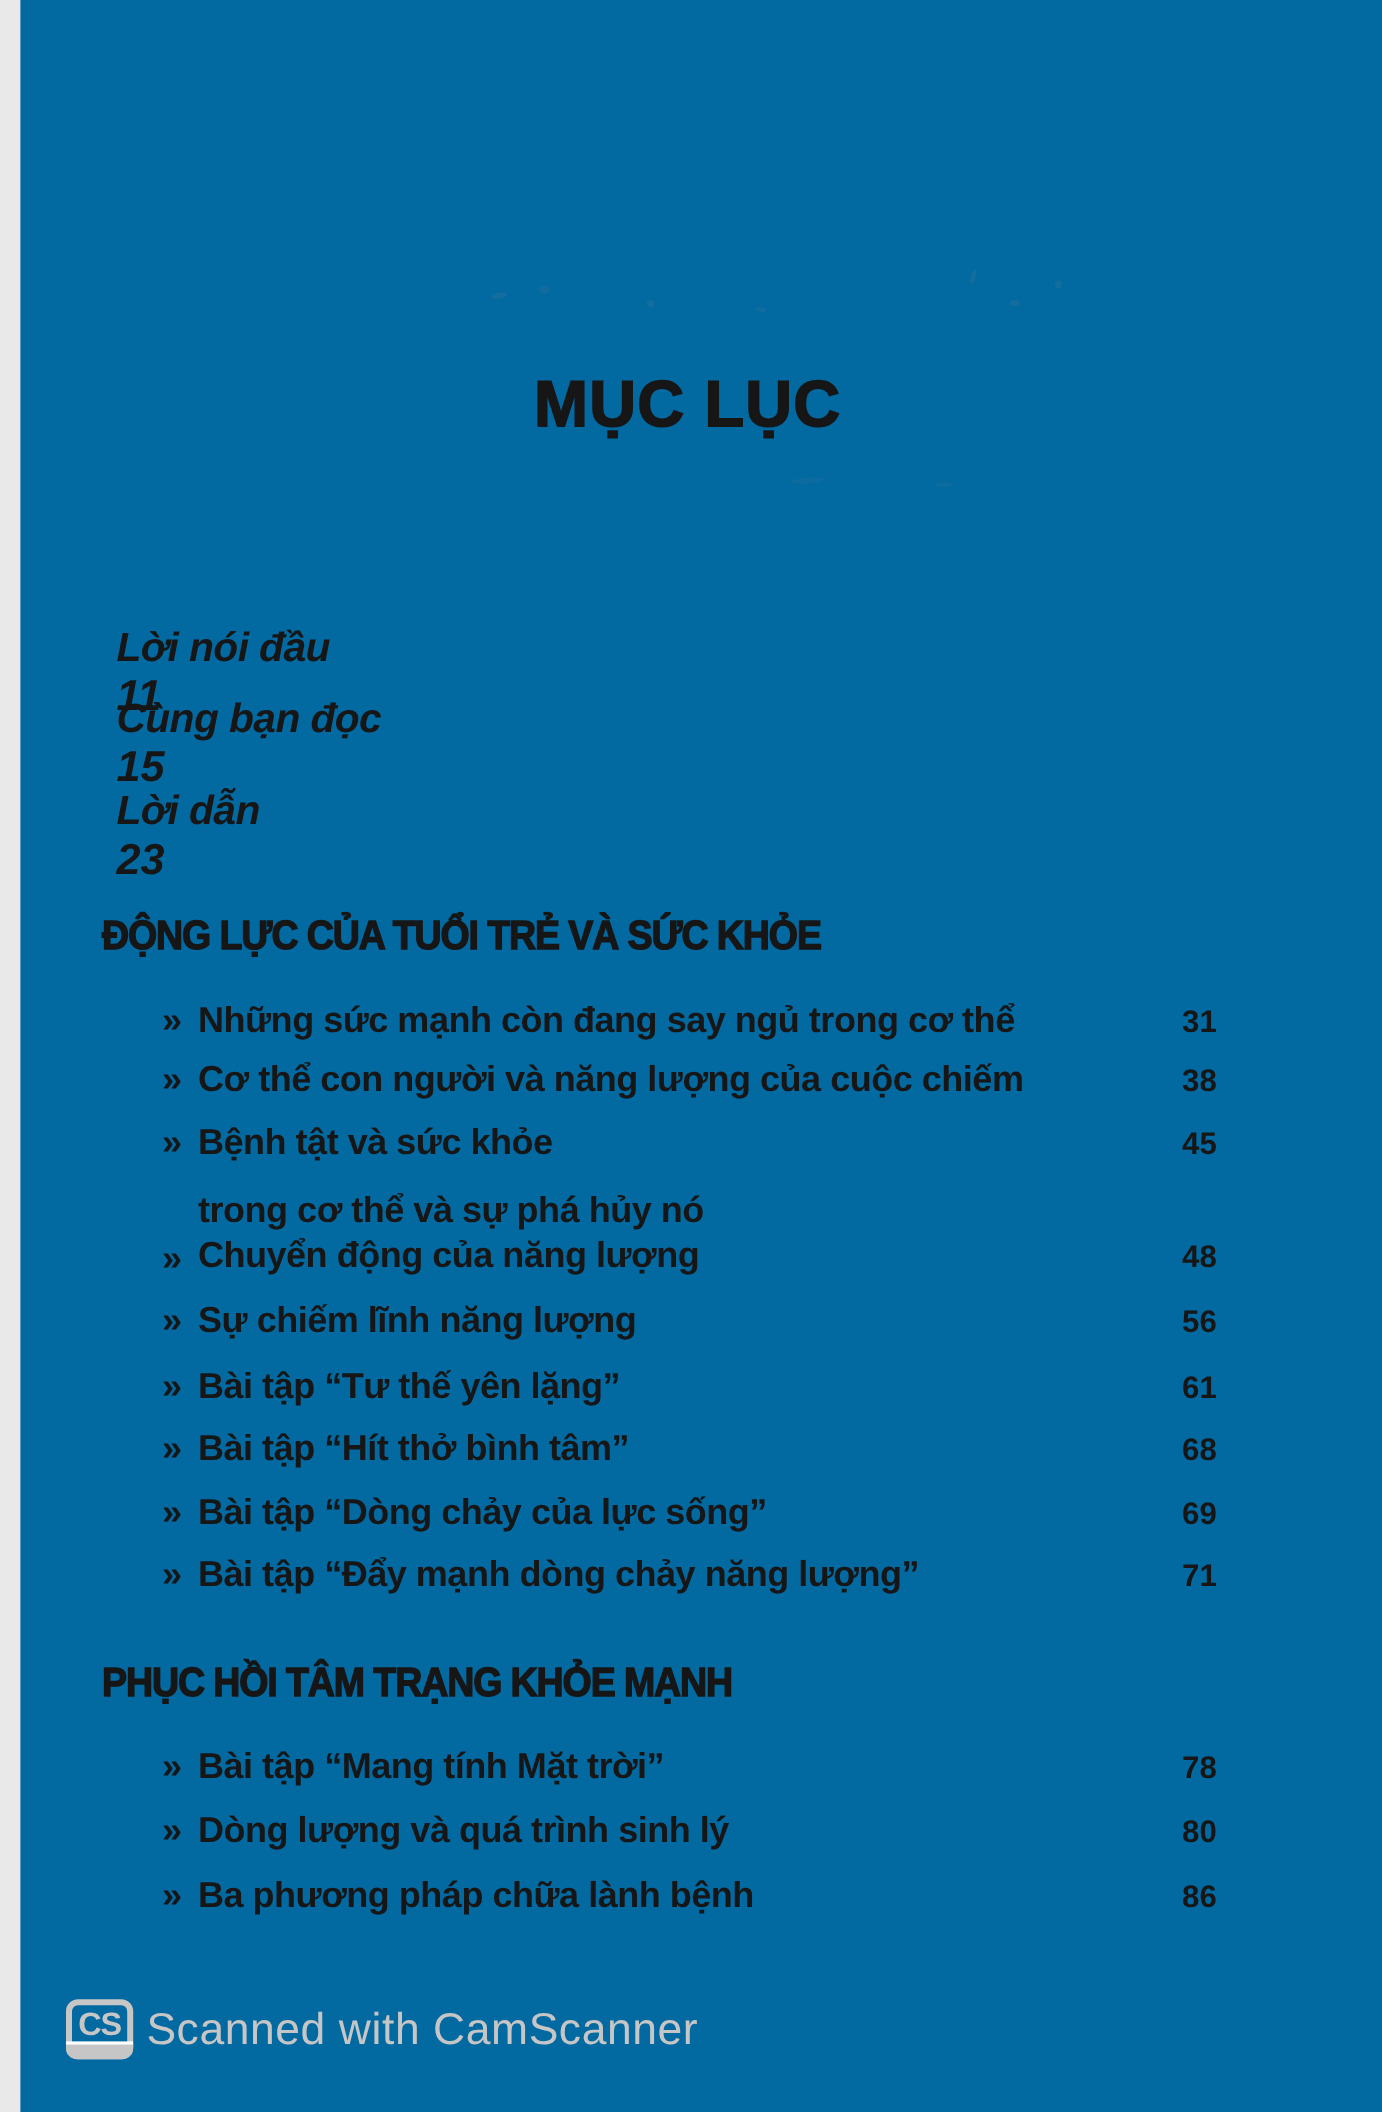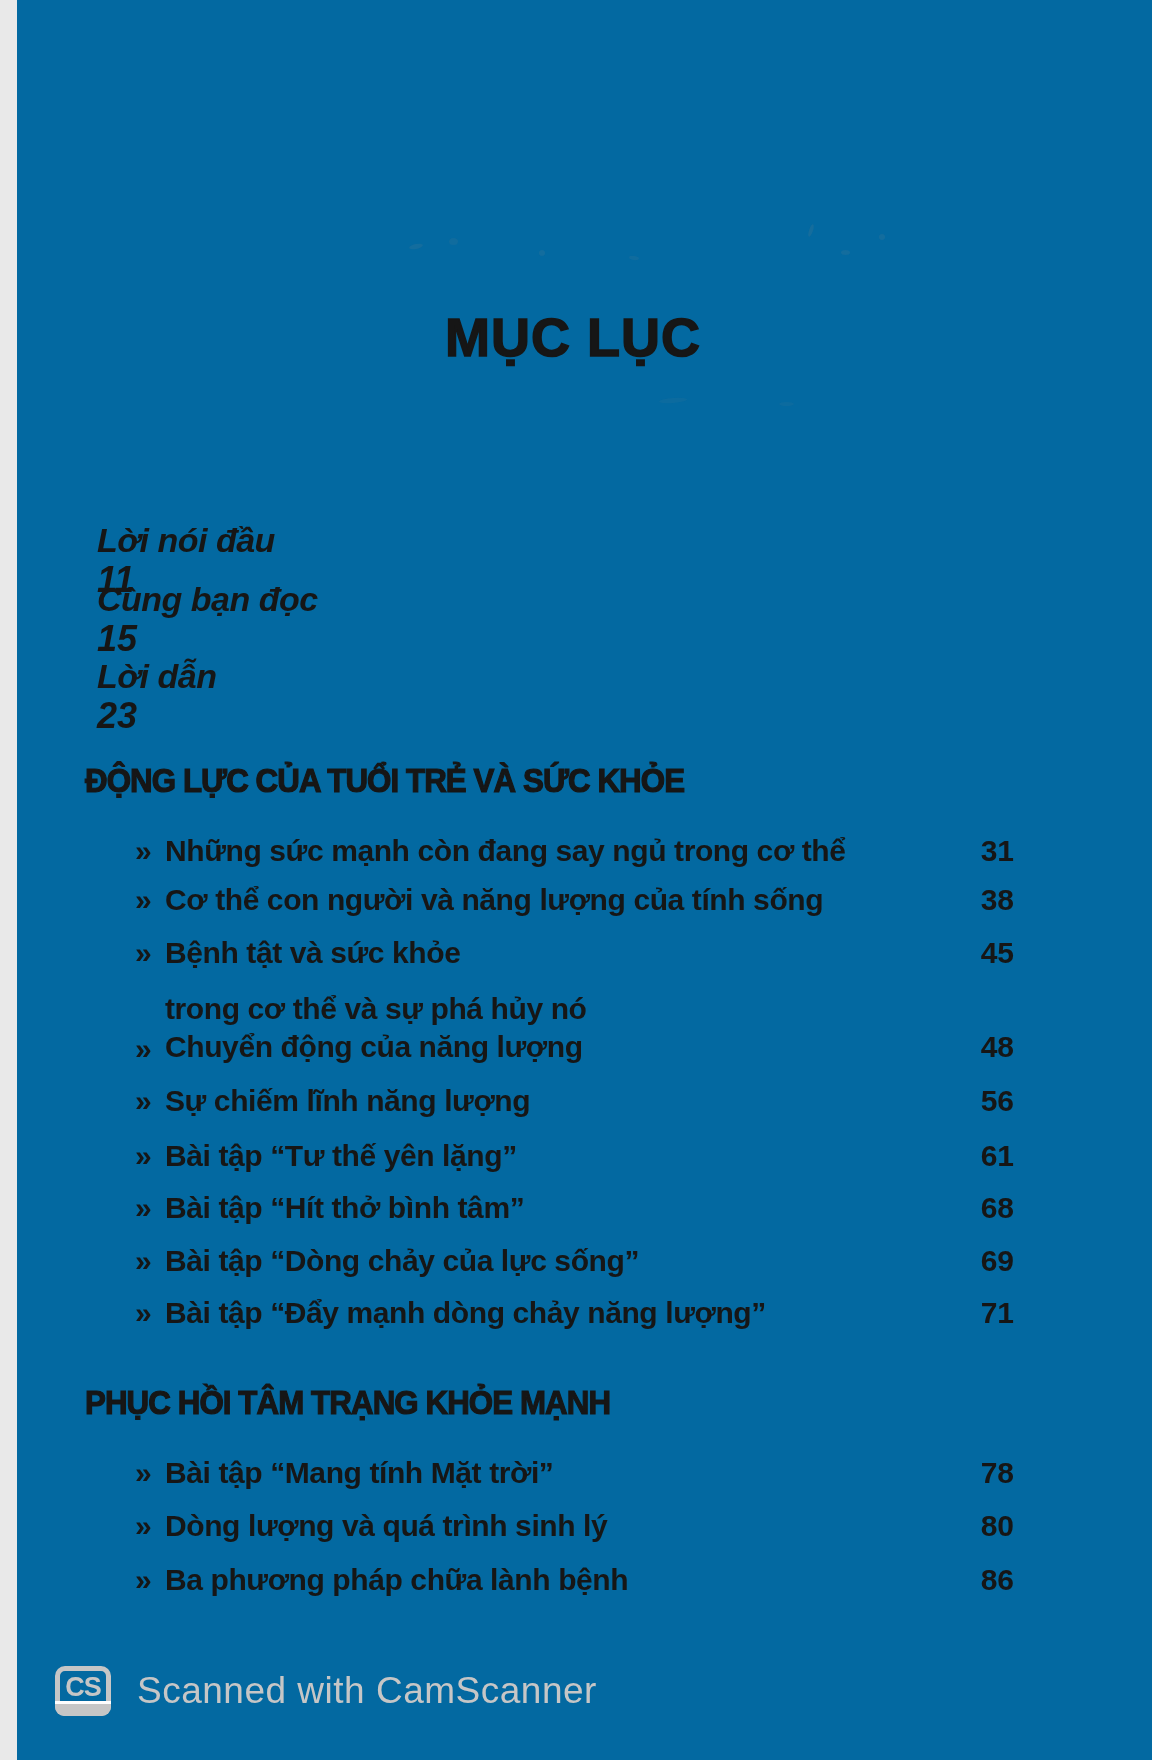--- a/index.html
+++ b/index.html
@@ -81,33 +81,33 @@
   .item .txt {
     flex: 1 1 auto;
     font-size: 30px;
     font-weight: 700;
     letter-spacing: -0.4px;
     line-height: 38px;
   }
   .item .txt .ln { display: block; }
   .item .num {
     flex: 0 0 auto;
-    font-size: 30px;
+    font-size: 26px;
     font-weight: 700;
     line-height: 38px;
   }
 
   
   .footer {
     position: absolute;
     left: 38px;
     top: 1666px;
     display: flex;
     align-items: center;
-    gap: 26px;
+    gap: 11px;
   }
   .cs-logo {
     position: relative;
     width: 46px;
     height: 40px;
     border: 5px solid #c6c6c6;
     border-radius: 10px;
   }
   .cs-logo .cs-letters {
     position: absolute;
@@ -179,21 +179,21 @@
   <div class="item" style="top:832px;">
     <span class="chev">»</span>
     <span class="txt">
         <span class="ln">Những sức mạnh còn đang say ngủ trong cơ thể</span>
       </span>
     <span class="num">31</span>
   </div>
   <div class="item" style="top:881px;">
     <span class="chev">»</span>
     <span class="txt">
-        <span class="ln">Cơ thể con người và năng lượng của tính sống</span>
+        <span class="ln">Cơ thể con người và năng lượng của cuộc chiếm</span>
       </span>
     <span class="num">38</span>
   </div>
   <div class="item" style="top:934px;">
     <span class="chev">»</span>
     <span class="txt">
         <span class="ln">Bệnh tật và sức khỏe</span>
       </span>
     <span class="num">45</span>
   </div>

